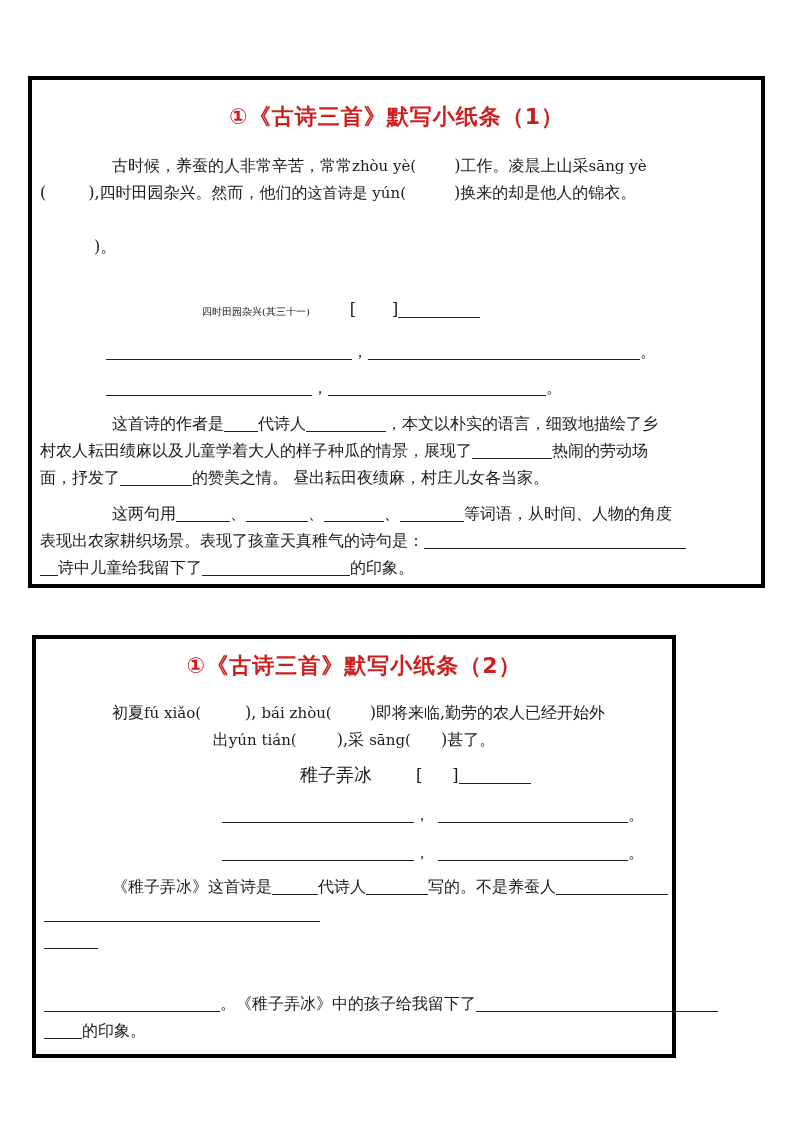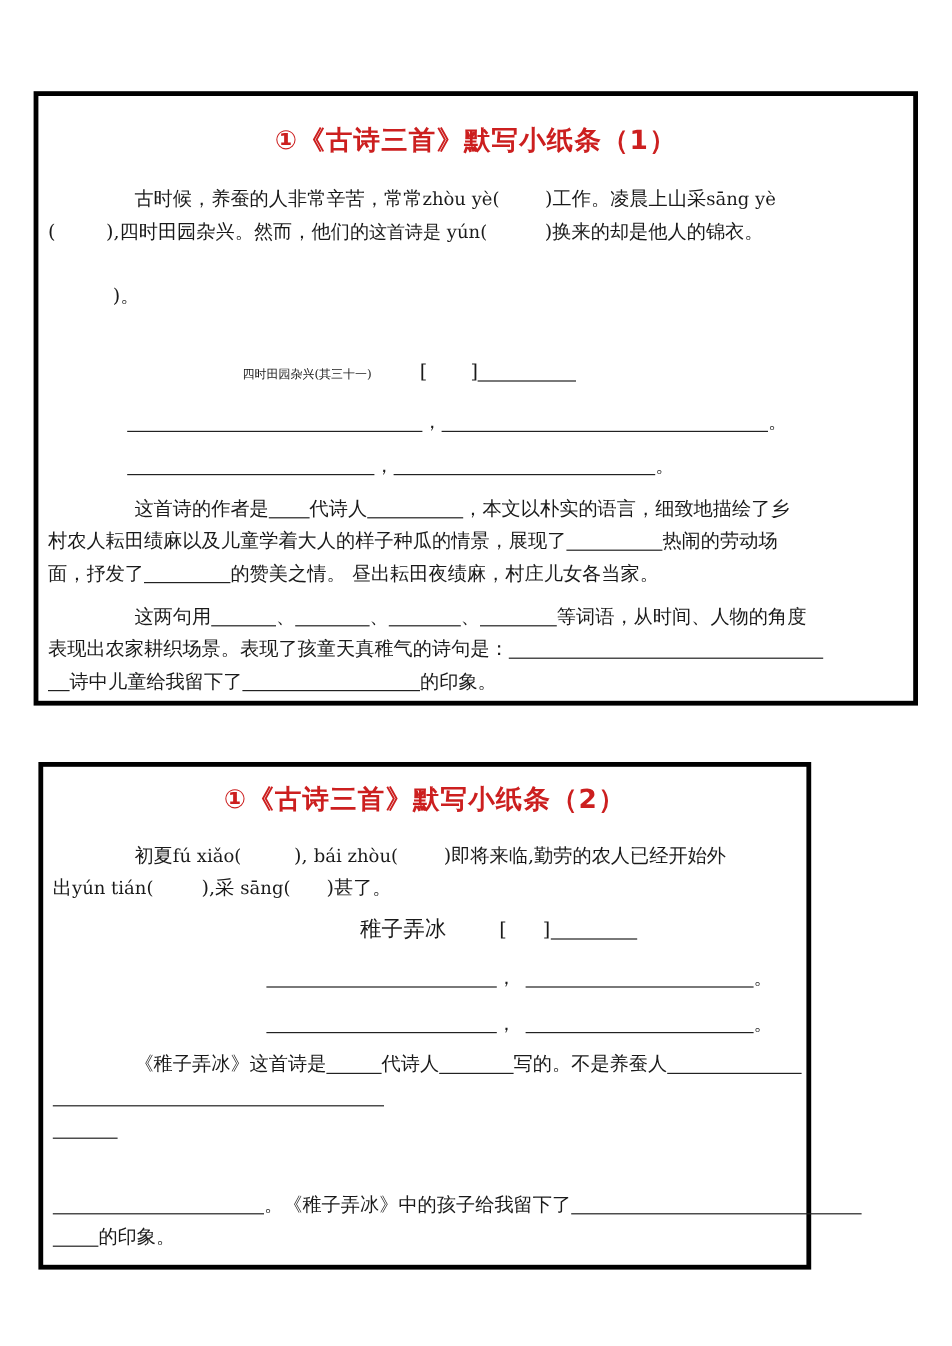--- a/index.html
+++ b/index.html
@@ -63,21 +63,21 @@
     <span class="blank" style="width:18px"></span><span>诗中儿童给我留下了</span><span class="blank" style="width:148px"></span><span>的印象。</span>
   </div>
 </div>
 
 <div id="card2" class="card">
   <div class="title" style="top:12px;">①《古诗三首》默写小纸条（2）</div>
 
   <div class="line" style="top:58px;">
     <span class="sp" style="width:68px"></span><span>初夏</span><span class="py">fú xiǎo(</span><span class="sp" style="width:44px"></span><span>),</span> <span class="py">bái zhòu(</span><span class="sp" style="width:38px"></span><span>)即将来临,勤劳的农人已经开始外</span>
   </div>
-  <div class="line" style="top:85px;">
+  <div class="line" style="top:85px;text-align:center;">
     <span>出</span><span class="py">yún tián(</span><span class="sp" style="width:40px"></span><span>),采</span> <span class="py">sāng(</span><span class="sp" style="width:30px"></span><span>)甚了。</span>
   </div>
 
   <div class="line" style="top:120px; left:264px;">
     <span class="poem-title" style="font-size:18px">稚子弄冰</span><span class="sp" style="width:44px"></span><span>[</span><span class="sp" style="width:30px"></span><span>]</span><span class="blank" style="width:72px"></span>
   </div>
   <div class="line" style="top:160px; left:186px;">
     <span class="blank" style="width:192px"></span><span>，</span><span class="sp" style="width:8px"></span><span class="blank" style="width:190px"></span><span>。</span>
   </div>
   <div class="line" style="top:198px; left:186px;">

